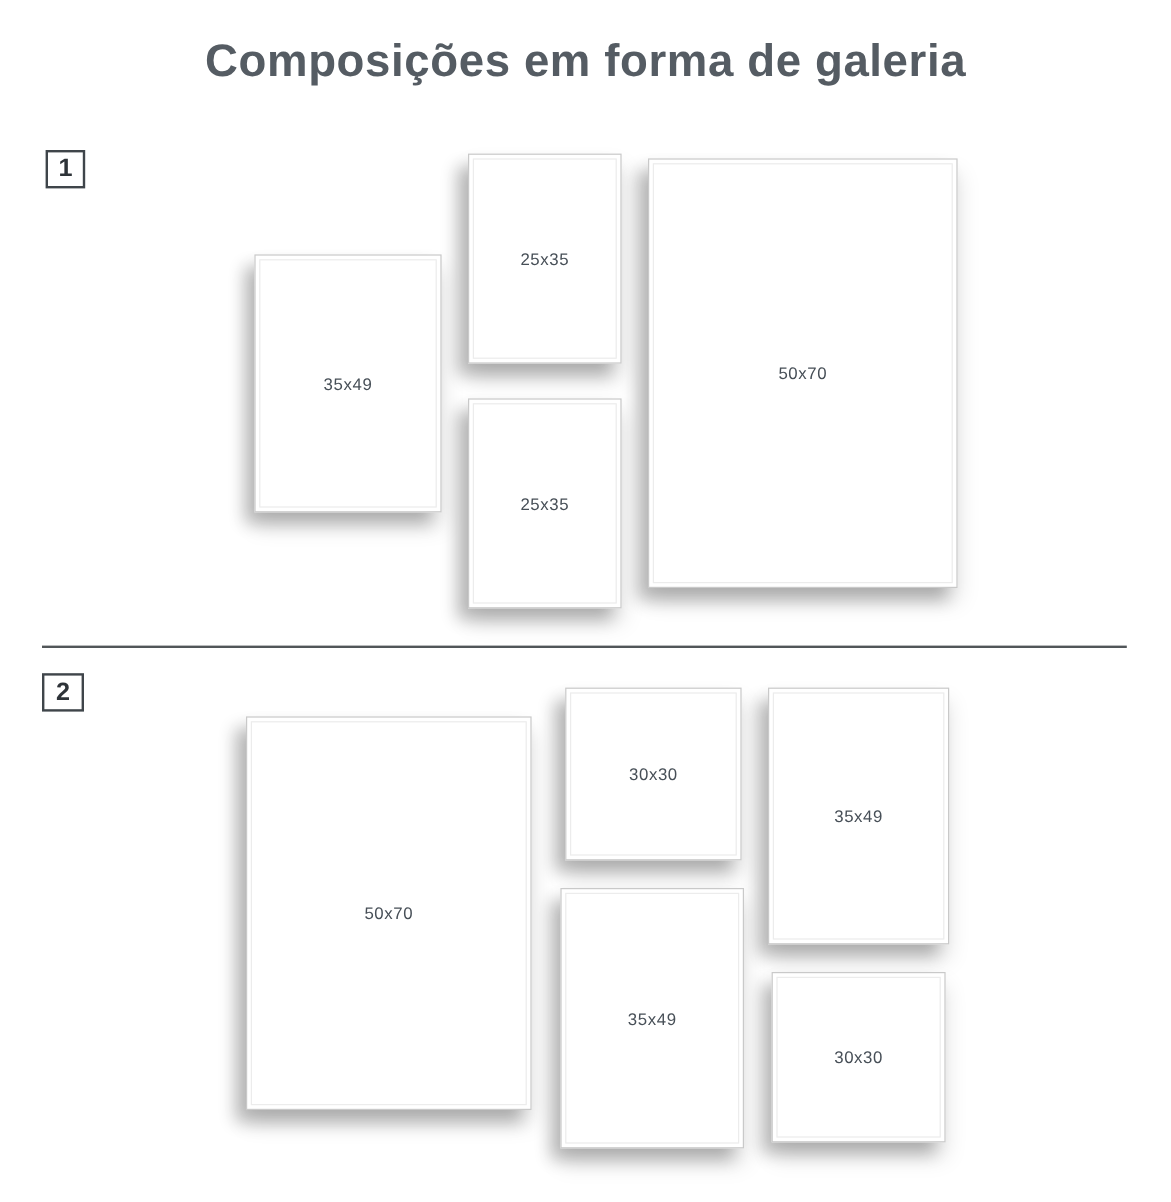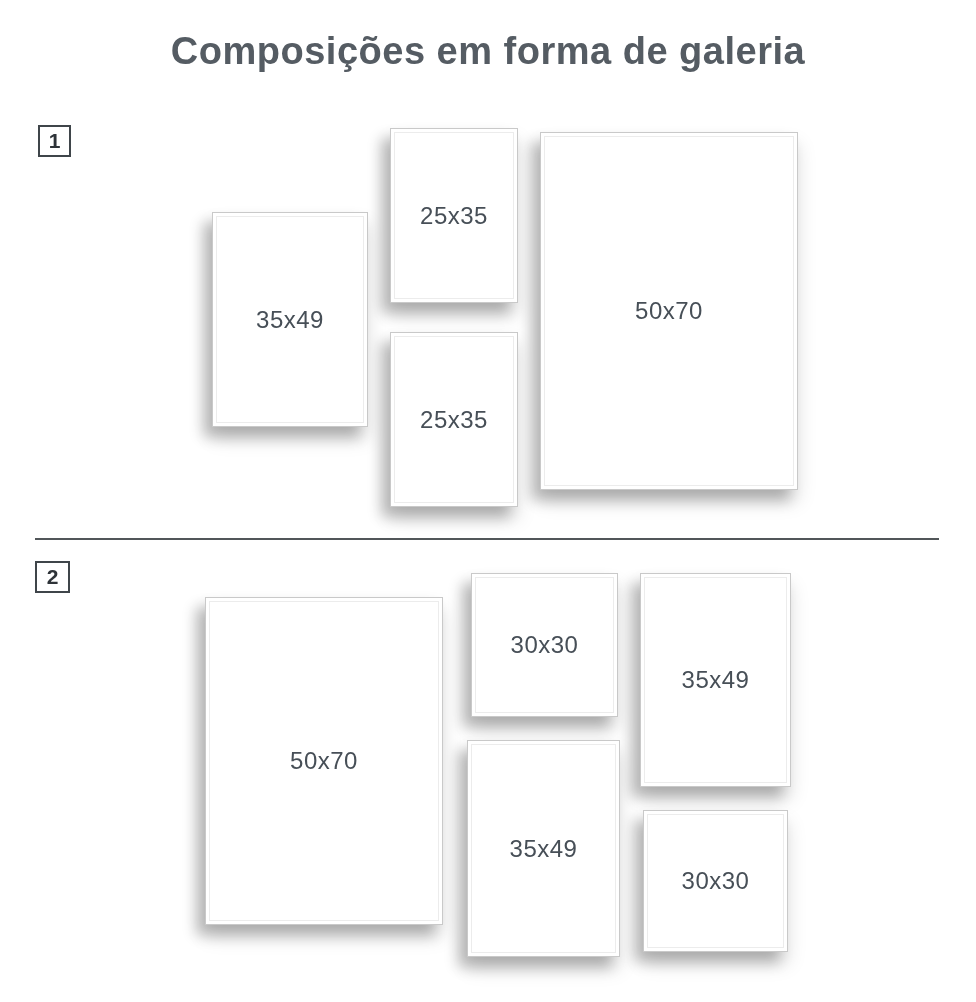--- a/index.html
+++ b/index.html
@@ -50,21 +50,21 @@
     box-sizing: border-box;
   }
   .frame::after {
     content: "";
     position: absolute;
     top: 3px; left: 3px; right: 3px; bottom: 3px;
     border: 1px solid var(--frame-inner-border, #ececec);
     pointer-events: none;
   }
   .frame-label {
-    font-size: 24px;
+    font-size: 14px;
     color: var(--label-color, #474f57);
     letter-spacing: 0.5px;
   }
   .divider {
     position: absolute;
     left: 35px;
     top: 538px;
     width: 904px;
     height: 2px;
     background: var(--divider-color, #515659);

